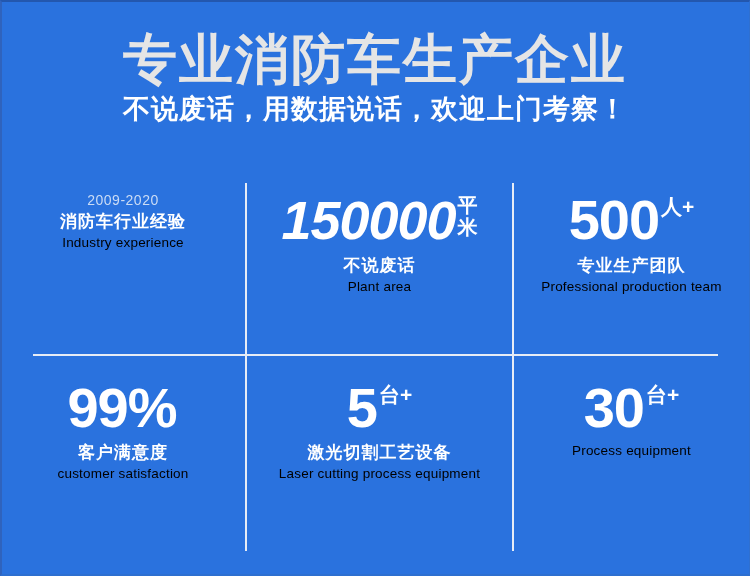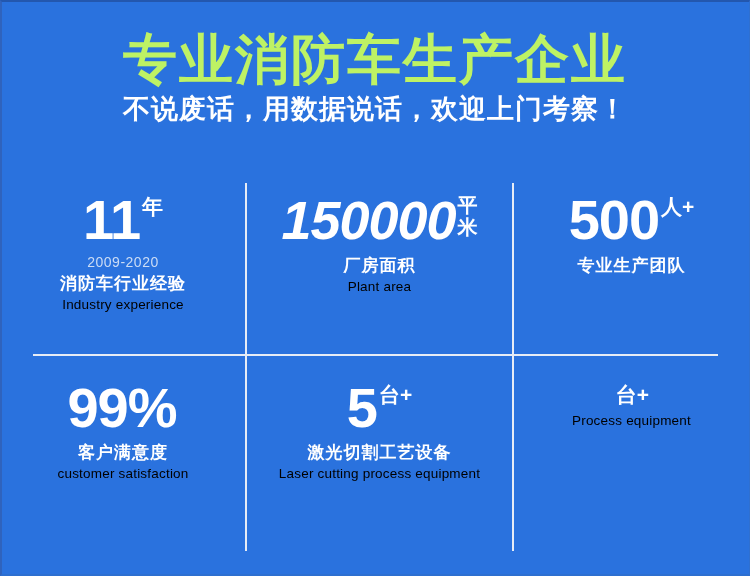--- a/index.html
+++ b/index.html
@@ -43,21 +43,21 @@
     position: absolute;
     left: 0;
     top: 26px;
     width: 750px;
     text-align: center;
   }
   .title {
     font-size: 54px;
     line-height: 66px;
     font-weight: bold;
-    color: #bef264;
+    color: #e5e5e5;
     letter-spacing: 2px;
     white-space: nowrap;
   }
   .subtitle {
     font-size: 27px;
     line-height: 34px;
     font-weight: bold;
     color: #ffffff;
     letter-spacing: 1px;
     white-space: nowrap;
@@ -180,49 +180,46 @@
   <div class="edge-frame"></div>
 
   <div class="heading">
     <div class="title">专业消防车生产企业</div>
     <div class="subtitle">不说废话，用数据说话，欢迎上门考察！</div>
   </div>
 
   <div class="stats-grid">
 
     <div class="stat-cell">
-      <div class="value-row">
-        <span class="value-num">11</span>
-        <span class="value-unit">年</span>
-      </div>
       <div class="range-line">2009-2020</div>
       <div class="label-cn">消防车行业经验</div>
       <div class="label-en">Industry experience</div>
     </div>
 
     <div class="stat-cell">
       <div class="value-row">
         <span class="value-num small-pad">150000</span>
         <span class="value-unit stacked">
           <span>平</span>
           <span>米</span>
         </span>
       </div>
       <div class="range-line"></div>
-      <div class="label-cn">厂房面积</div>
+      <div class="label-cn">不说废话</div>
       <div class="label-en">Plant area</div>
     </div>
 
     <div class="stat-cell">
       <div class="value-row">
         <span class="value-num">500</span>
         <span class="value-unit">人+</span>
       </div>
       <div class="range-line"></div>
       <div class="label-cn">专业生产团队</div>
+      <div class="label-en">Professional production team</div>
     </div>
 
     <div class="stat-cell">
       <div class="value-row">
         <span class="value-num">99%</span>
         <span class="value-unit"></span>
       </div>
       <div class="label-cn">客户满意度</div>
       <div class="label-en">customer satisfaction</div>
     </div>
@@ -231,20 +228,21 @@
       <div class="value-row">
         <span class="value-num">5</span>
         <span class="value-unit">台+</span>
       </div>
       <div class="label-cn">激光切割工艺设备</div>
       <div class="label-en">Laser cutting process equipment</div>
     </div>
 
     <div class="stat-cell">
       <div class="value-row">
+        <span class="value-num">30</span>
         <span class="value-unit">台+</span>
       </div>
       <div class="label-en">Process equipment</div>
     </div>
 
   </div>
 
   <div class="divider v1"></div>
   <div class="divider v2"></div>
   <div class="divider h1"></div>

